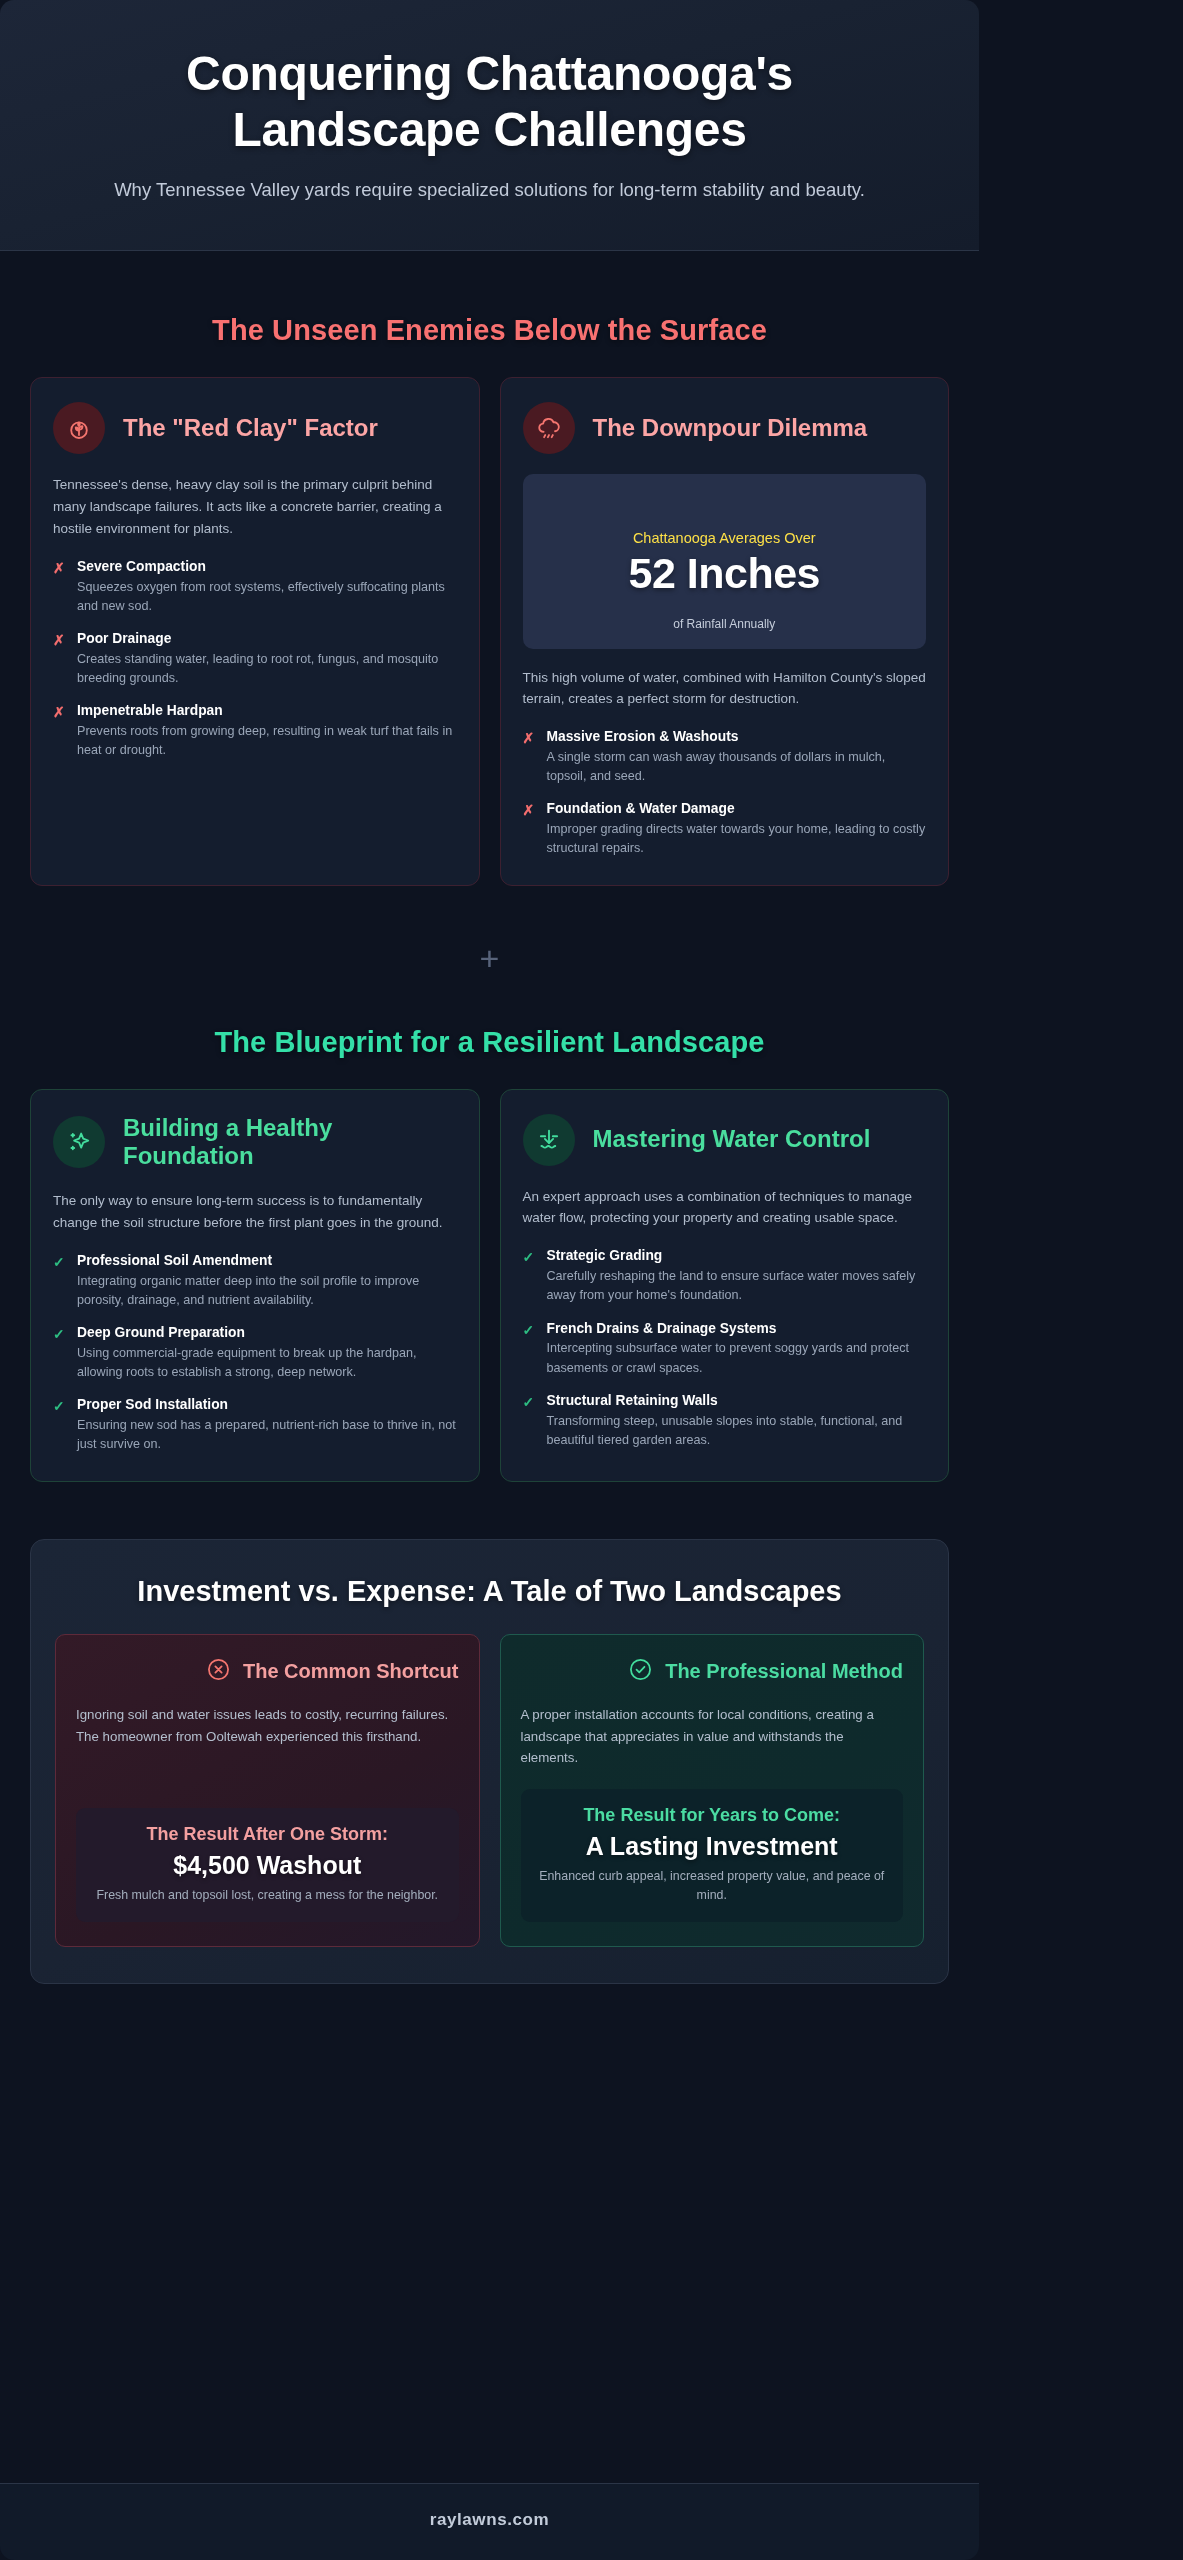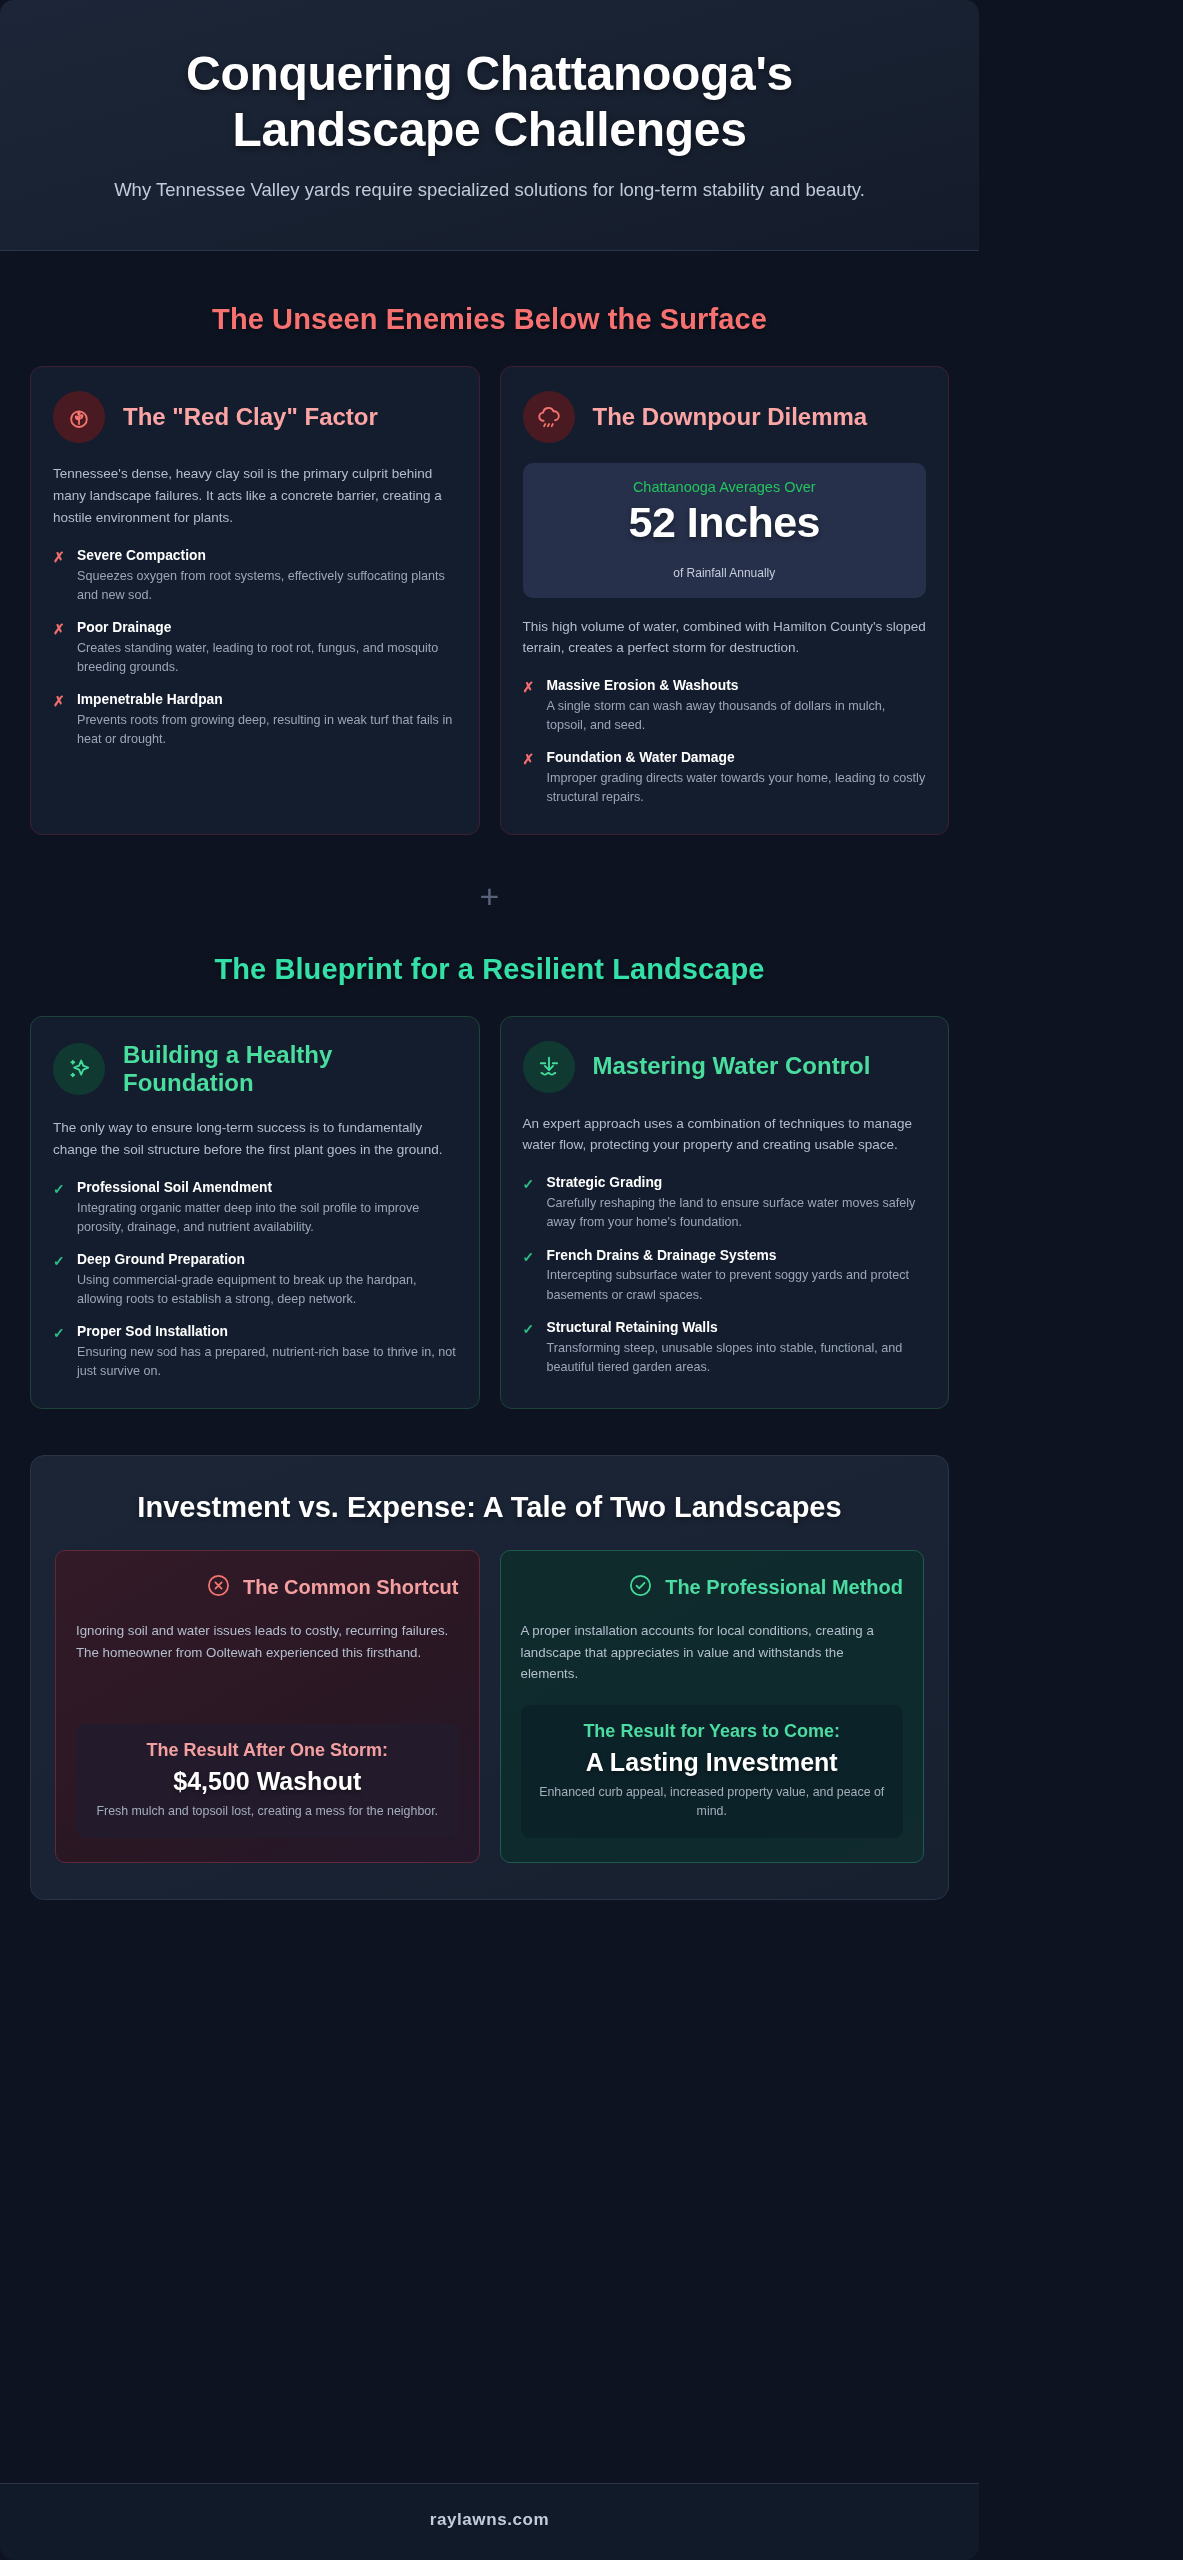--- a/index.html
+++ b/index.html
@@ -8,20 +8,21 @@
     background: #0d1320;
     font-family: "Liberation Sans", sans-serif;
     -webkit-font-smoothing: antialiased;
   }
   .page {
     width: 979px;
     min-height: 2560px;
     background: #0d1320;
     display: flex;
     flex-direction: column;
+    gap: 11px;
   }
 
   
   .hero {
     background: linear-gradient(165deg, #1d2638 0%, #192232 45%, #141c2b 100%);
     border-radius: 14px 14px 0 0;
     padding: 46px 70px 46px;
     text-align: center;
     border-bottom: 1px solid #2b3547;
   }
@@ -116,22 +117,23 @@
   
   .stat-box {
     background: #26304a;
     border-radius: 10px;
     text-align: center;
     padding: 16px 14px 18px;
     margin-bottom: 18px;
   }
   .stat-top {
     font-size: 14.5px;
-    color: #22c55e;
+    color: #fde047;
     margin-bottom: 4px;
+    margin-top: 40px;
   }
   .stat-big {
     font-size: 43px;
     font-weight: bold;
     color: #ffffff;
     line-height: 1.08;
     letter-spacing: -0.5px;
     text-shadow: 0 2px 5px rgba(0,0,0,0.4);
   }
   .stat-bot {

